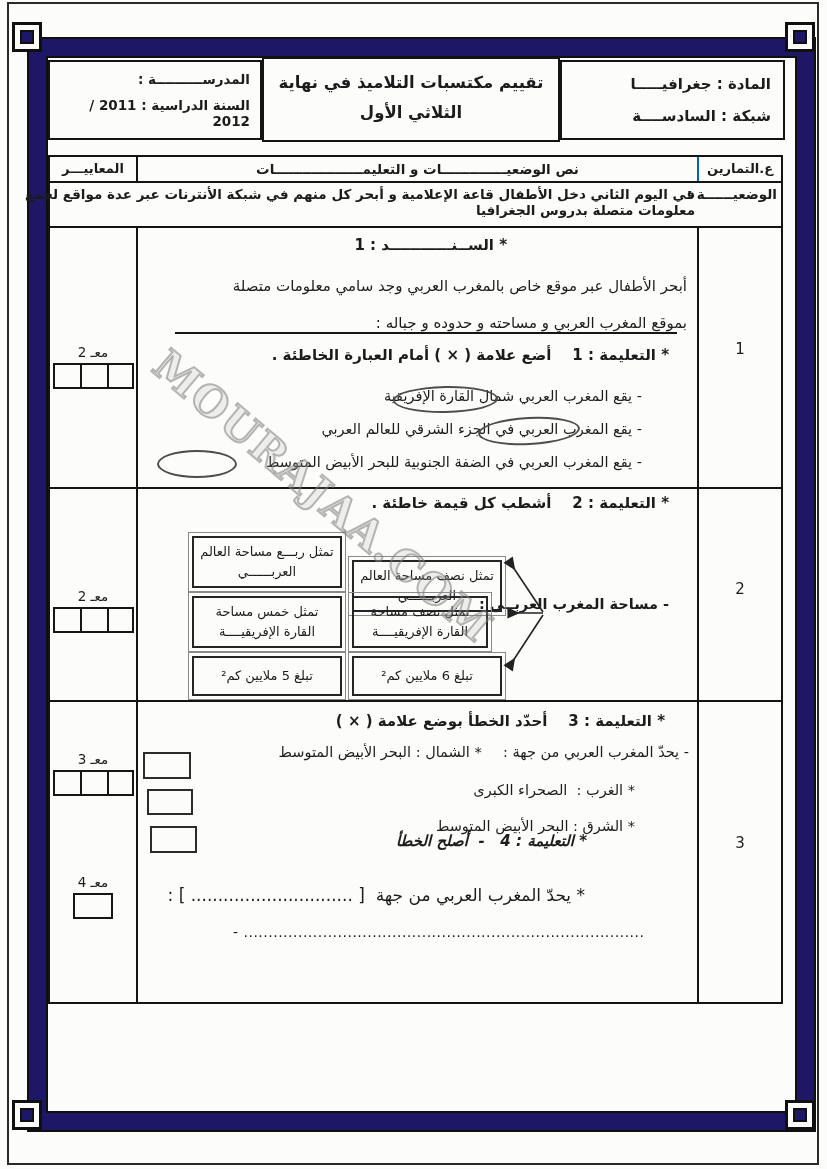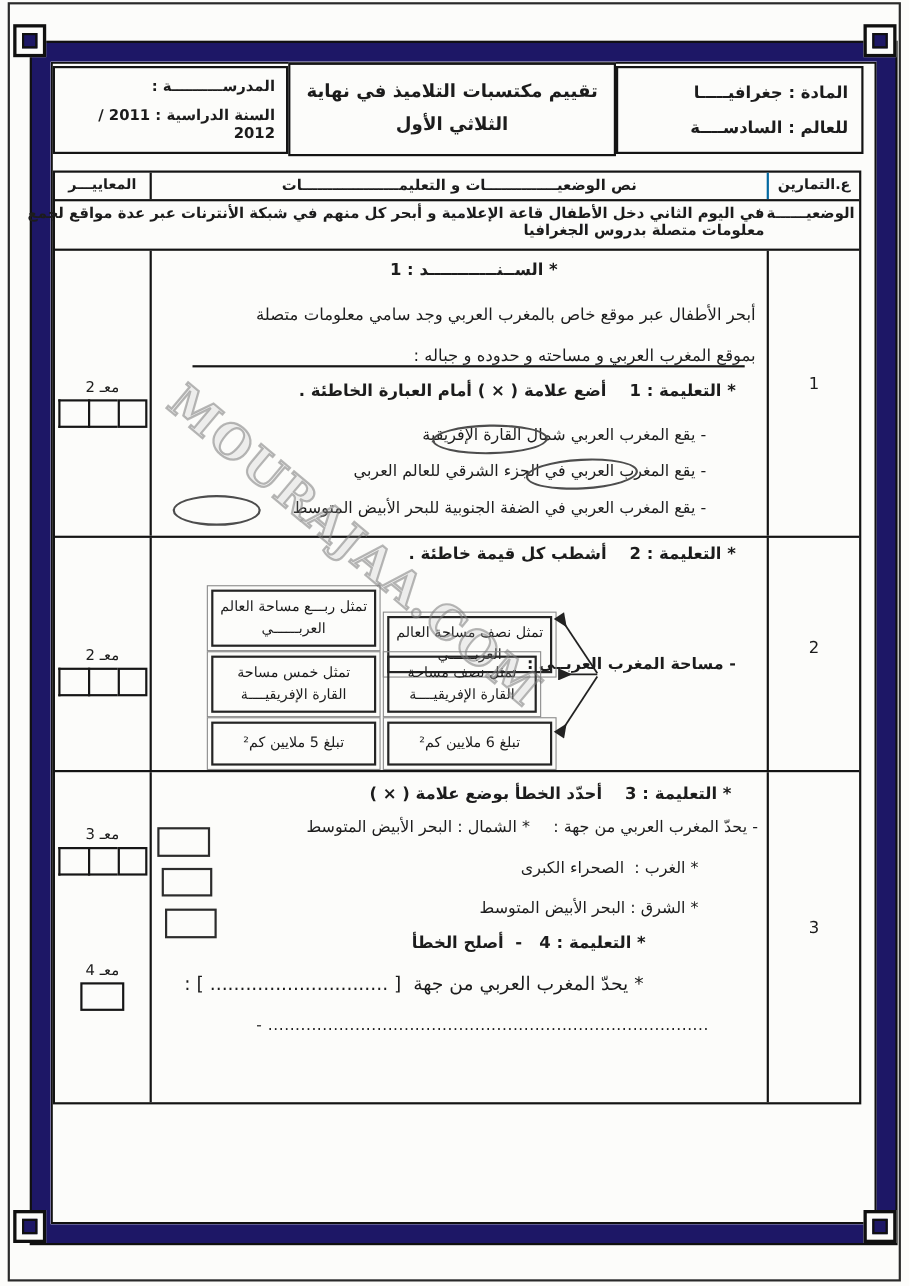--- a/index.html
+++ b/index.html
@@ -93,21 +93,21 @@
   <div class="knot" style="left:12px; top:1100px;">
       <div class="knot-core"></div>
     </div>
   <div class="knot" style="left:785px; top:1100px;">
       <div class="knot-core"></div>
     </div>
 
   <div class="info-bar">
     <div class="ib-box ib-subject">
       <div>المادة : جغرافيـــــا</div>
-      <div>للعالم : السادســــة</div>
+      <div>شبكة : السادســــة</div>
     </div>
     <div class="ib-box ib-title">
       <div>تقييم مكتسبات التلاميذ في نهاية</div>
       <div>الثلاثي الأول</div>
     </div>
     <div class="ib-box ib-school">
       <div>المدرســــــــــة :</div>
       <div>السنة الدراسية : 2011 / 2012</div>
     </div>
   </div>
@@ -178,21 +178,21 @@
       <div class="td-num" style="padding-top:132px;">3</div>
       <div class="td-main">
         <div class="abs instr" style="top:10px; right:32px;">* التعليمة : 3 &nbsp;&nbsp; أحدّد الخطأ بوضع علامة ( × )</div>
         <div class="abs nowrap" style="top:42px; right:8px; font-size:14.5px;">
           <span>- يحدّ المغرب العربي من جهة :</span>
           <span style="display:inline-block; width:12px;"></span>
           <span>* الشمال : البحر الأبيض المتوسط</span>
         </div>
         <div class="abs nowrap" style="top:80px; right:62px; font-size:14.5px;">* الغرب : &nbsp;الصحراء الكبرى</div>
         <div class="abs nowrap" style="top:116px; right:62px; font-size:14.5px;">* الشرق : البحر الأبيض المتوسط</div>
-        <div class="abs instr" style="top:146px; right:110px;">* التعليمة : 4 &nbsp; - &nbsp;أصلح الخطأ</div>
+        <div class="abs instr" style="top:130px; right:110px;font-style:italic;">* التعليمة : 4 &nbsp; - &nbsp;أصلح الخطأ</div>
         <div class="abs nowrap" style="top:183px; right:112px; font-size:17px;">* يحدّ المغرب العربي من جهة &nbsp;[ .............................. ] :</div>
         <div class="abs dotted-ltr" style="top:222px; left:95px; width:410px;">- ...........................................................................................</div>
       </div>
       <div class="td-crit">
         <div class="crit-block" style="top:49px;">
           <div>معـ 3</div>
           <div class="crit-strip">
             <div class="crit-cell"></div>
             <div class="crit-cell"></div>
             <div class="crit-cell"></div>

